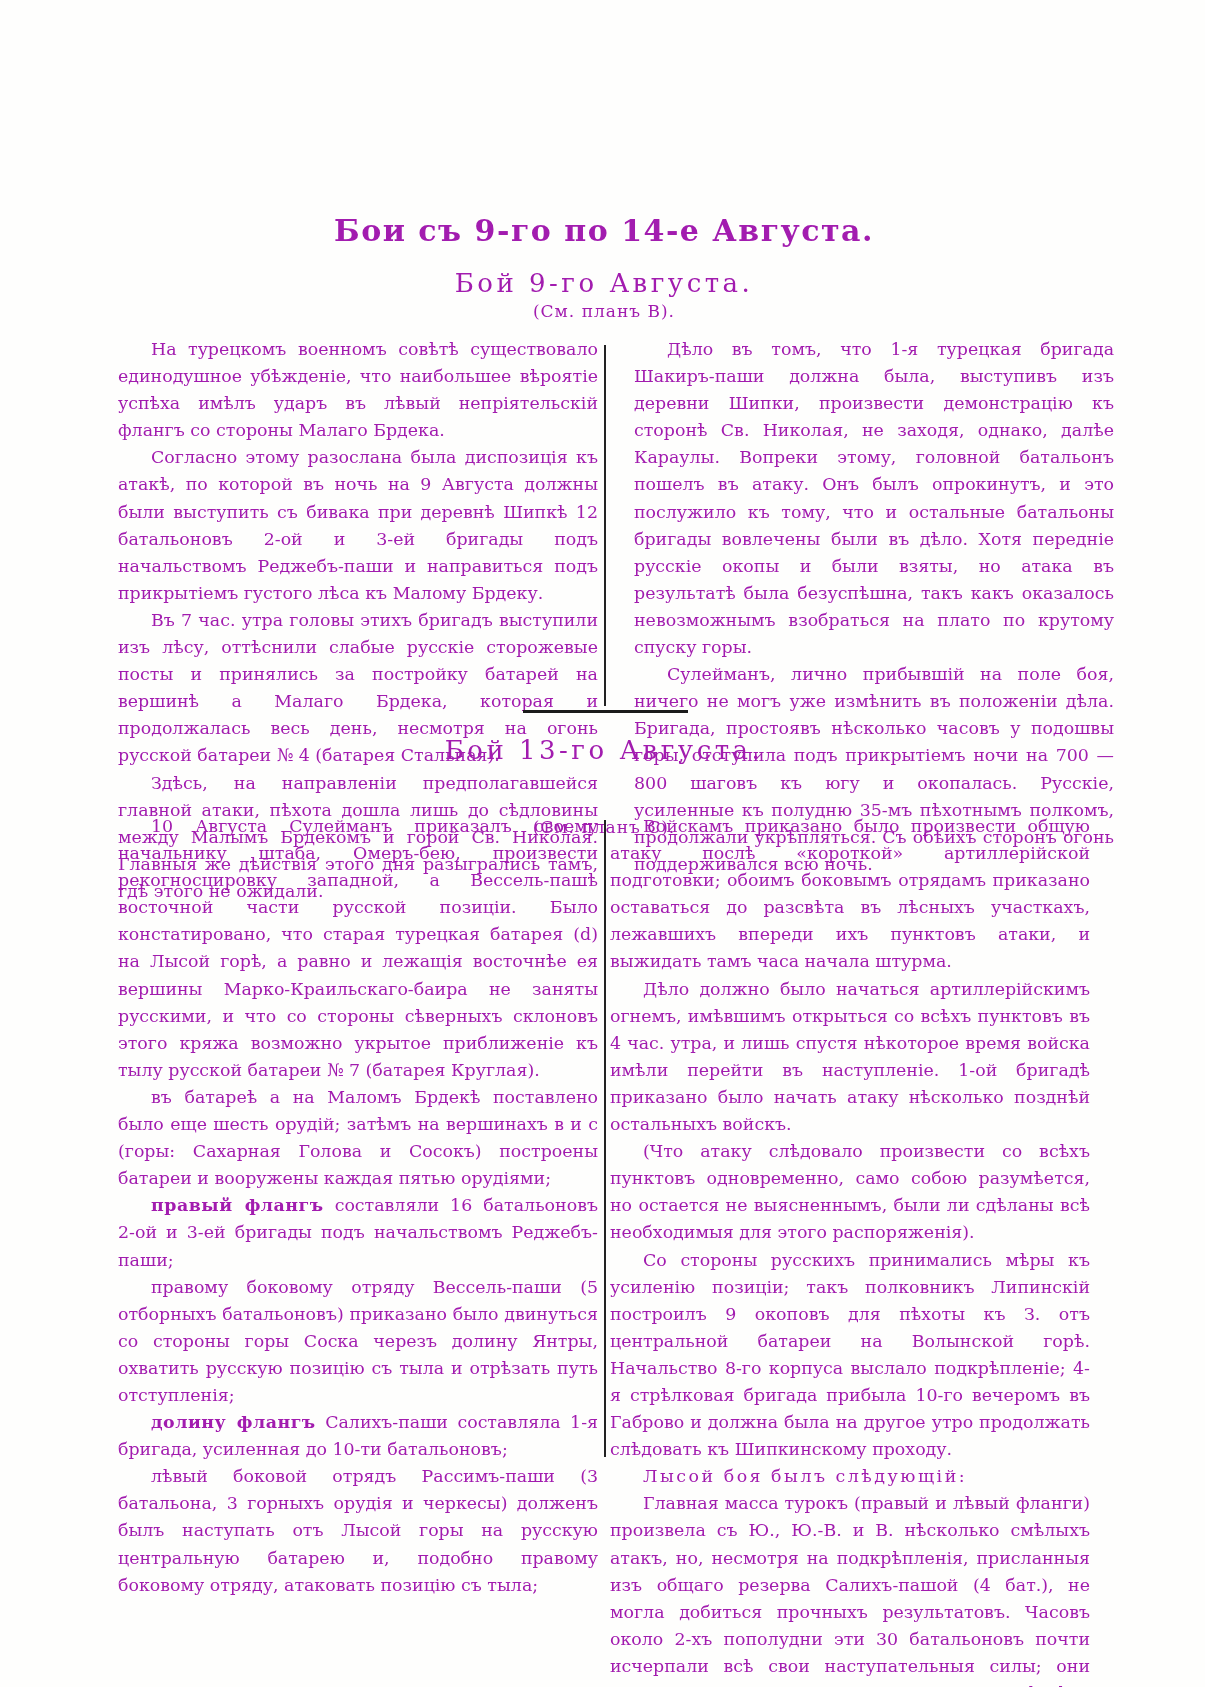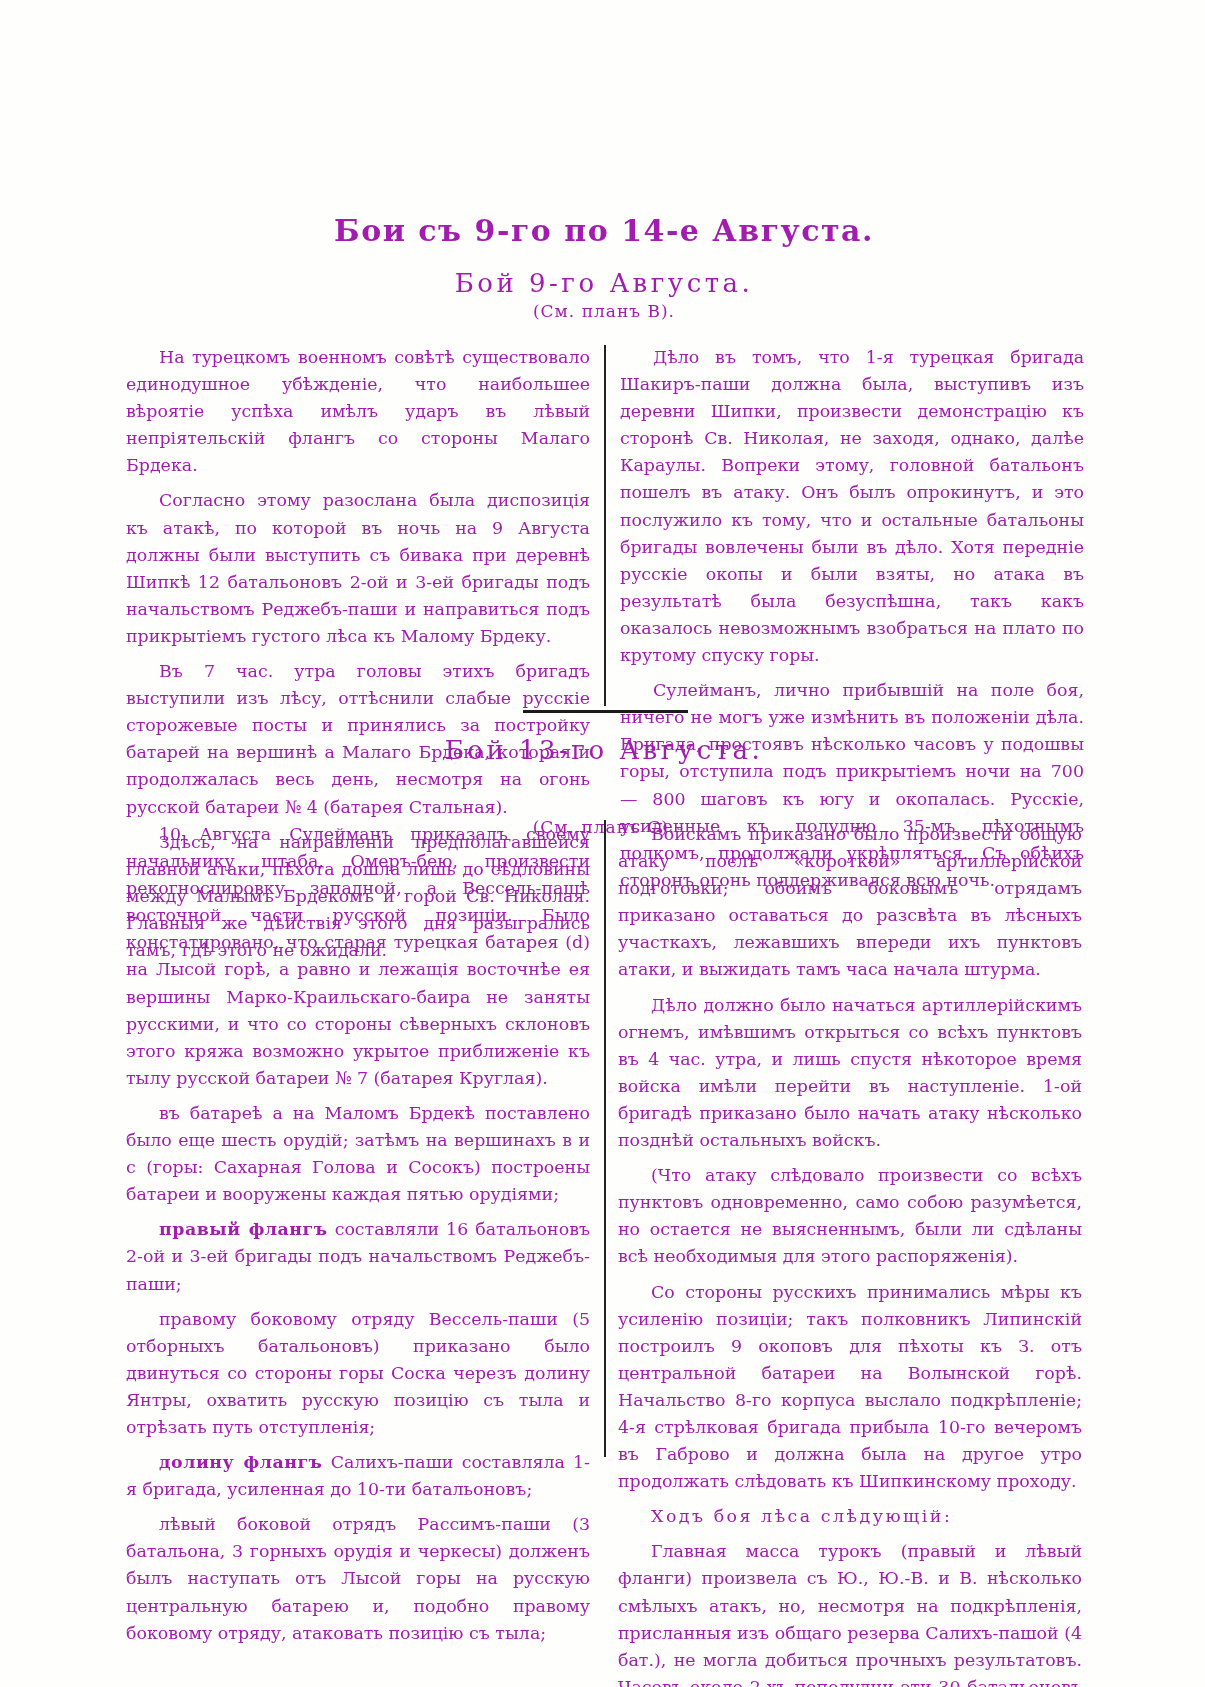--- a/index.html
+++ b/index.html
@@ -41,23 +41,23 @@
   }
   .note-s1 { top: 301px; }
   .note-s2 { top: 817px; }
   .col {
     position: absolute;
     width: 480px;
     text-align: justify;
     font-size: 17.4px;
     line-height: 27.1px;
   }
-  .col p { margin: 8px; text-indent: 33px; }
+  .col p { margin: 0; text-indent: 33px; }
   .s1-left  { left: 118px; top: 336px; }
-  .s1-right { left: 612px; top: 336px; }
+  .s1-right { left: 634px; top: 336px; }
   .s2-left  { left: 118px; top: 813px; }
   .s2-right { left: 610px; top: 813px; }
   .vrule {
     position: absolute;
     width: 2px;
     background: #222222;
   }
   .vrule-s1 { left: 604px; top: 345px; height: 361px; }
   .vrule-s2 { left: 604px; top: 820px; height: 637px; }
   .hrule {
@@ -108,17 +108,17 @@
 
   </div>
 
   <div class="vrule vrule-s2"></div>
 
   <div class="col s2-right">
     <p>Войскамъ приказано было произвести общую атаку послѣ «короткой» артиллерійской подготовки; обоимъ боковымъ отрядамъ приказано оставаться до разсвѣта въ лѣсныхъ участкахъ, лежавшихъ впереди ихъ пунктовъ атаки, и выжидать тамъ часа начала штурма.</p>
     <p>Дѣло должно было начаться артиллерійскимъ огнемъ, имѣвшимъ открыться со всѣхъ пунктовъ въ 4 час. утра, и лишь спустя нѣкоторое время войска имѣли перейти въ наступленіе. 1-ой бригадѣ приказано было начать атаку нѣсколько позднѣй остальныхъ войскъ.</p>
     <p>(Что атаку слѣдовало произвести со всѣхъ пунктовъ одновременно, само собою разумѣется, но остается не выясненнымъ, были ли сдѣланы всѣ необходимыя для этого распоряженія).</p>
     <p>Со стороны русскихъ принимались мѣры къ усиленію позиціи; такъ полковникъ Липинскій построилъ 9 окоповъ для пѣхоты къ З. отъ центральной батареи на Волынской горѣ. Начальство 8-го корпуса выслало подкрѣпленіе; 4-я стрѣлковая бригада прибыла 10-го вечеромъ въ Габрово и должна была на другое утро продолжать слѣдовать къ Шипкинскому проходу.</p>
-    <p class="spaced">Ходъ боя лѣса слѣдующій:</p>
+    <p class="spaced">Лысой боя былъ слѣдующій:</p>
     <p>Главная масса турокъ (правый и лѣвый фланги) произвела съ Ю., Ю.-В. и В. нѣсколько смѣлыхъ атакъ, но, несмотря на подкрѣпленія, присланныя изъ общаго резерва Салихъ-пашой (4 бат.), не могла добиться прочныхъ результатовъ. Часовъ около 2-хъ пополудни эти 30 батальоновъ почти исчерпали всѣ свои наступательныя силы; они могли только удерживать непріятеля на мѣстѣ и тѣмъ препятствовать ему обратиться съ поддержкой туда, гдѣ въ это время рѣшалось дѣло, — противъ крайняго лѣваго фланга турокъ (Рассимъ-паша).</p>
   </div>
 
 </div>
 
 </body></html>

